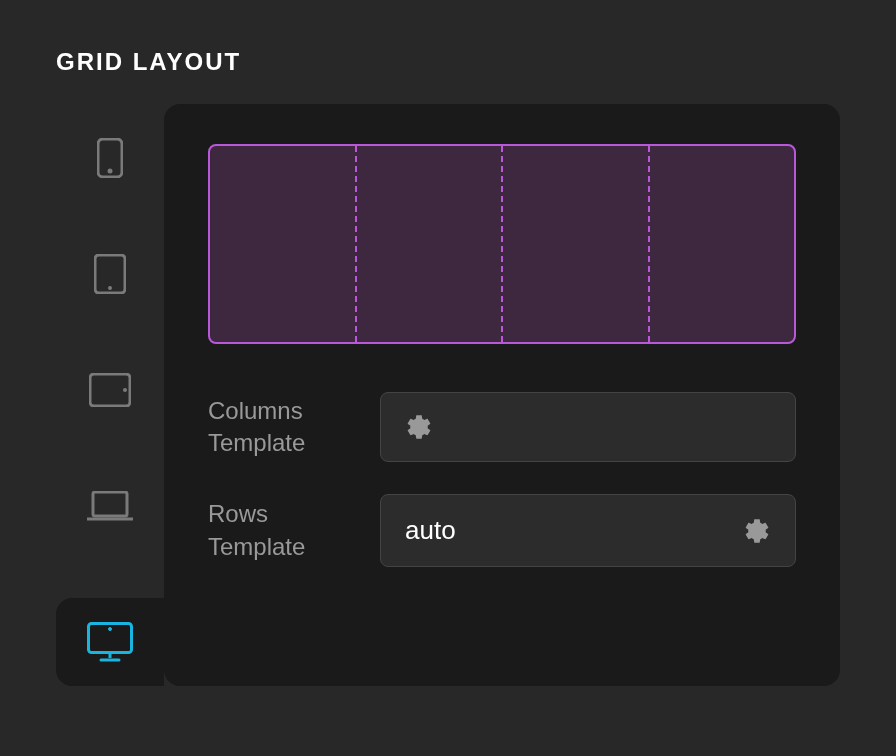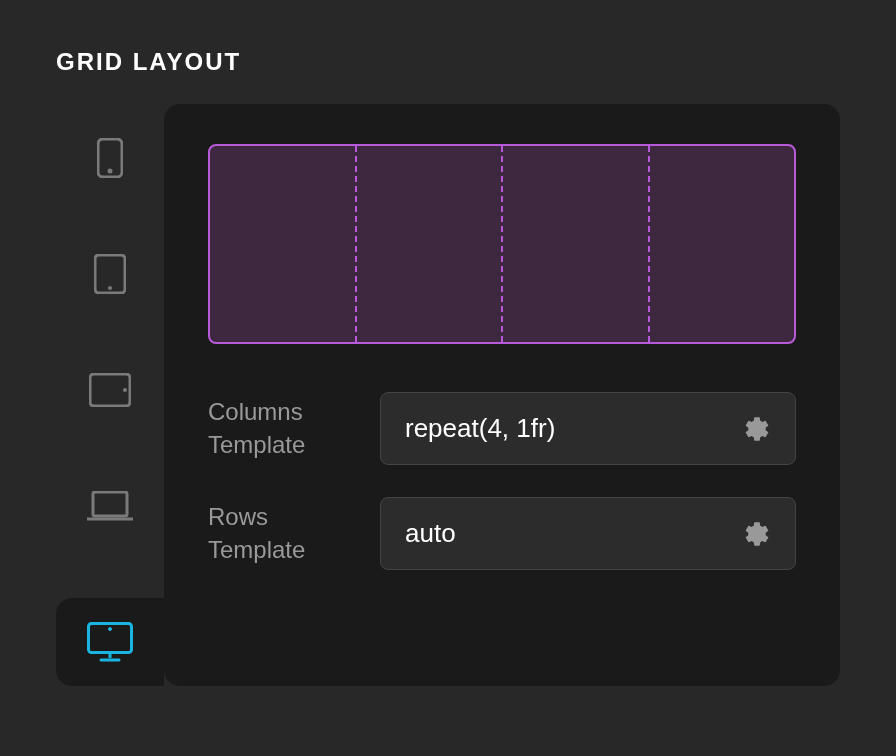--- a/index.html
+++ b/index.html
@@ -194,21 +194,20 @@
     <div class="grid-preview">
       <div class="grid-column"></div>
       <div class="grid-column"></div>
       <div class="grid-column"></div>
       <div class="grid-column"></div>
     </div>
 
     <div class="property-row">
       <div class="property-label">Columns<br>Template</div>
       <div class="property-input">
-        <span class="property-input-value">repeat(4, 1fr)</span>
         <svg class="gear-icon" viewBox="0 0 24 24">
           <path d="M12,8 A4,4 0 1,0 12,16 A4,4 0 1,0 12,8 M12,10 A2,2 0 1,1 12,14 A2,2 0 1,1 12,10 M19.4,13 C19.5,12.7 19.5,12.3 19.5,12 C19.5,11.7 19.5,11.3 19.4,11 L21.5,9.4 C21.7,9.2 21.7,9 21.6,8.7 L19.6,5.3 C19.5,5 19.2,5 19,5 L16.5,6 C16,5.6 15.4,5.3 14.8,5 L14.4,2.3 C14.4,2.1 14.2,2 14,2 L10,2 C9.8,2 9.6,2.1 9.6,2.3 L9.2,5 C8.6,5.3 8,5.6 7.5,6 L5,5 C4.8,5 4.5,5 4.4,5.3 L2.4,8.7 C2.3,9 2.3,9.2 2.5,9.4 L4.6,11 C4.5,11.3 4.5,11.7 4.5,12 C4.5,12.3 4.5,12.7 4.6,13 L2.5,14.6 C2.3,14.8 2.3,15 2.4,15.3 L4.4,18.7 C4.5,19 4.8,19 5,19 L7.5,18 C8,18.4 8.6,18.7 9.2,19 L9.6,21.7 C9.6,21.9 9.8,22 10,22 L14,22 C14.2,22 14.4,21.9 14.4,21.7 L14.8,19 C15.4,18.7 16,18.4 16.5,18 L19,19 C19.2,19 19.5,19 19.6,18.7 L21.6,15.3 C21.7,15 21.7,14.8 21.5,14.6 L19.4,13 Z"></path>
         </svg>
       </div>
     </div>
 
     <div class="property-row">
       <div class="property-label">Rows<br>Template</div>
       <div class="property-input">
         <span class="property-input-value">auto</span>

